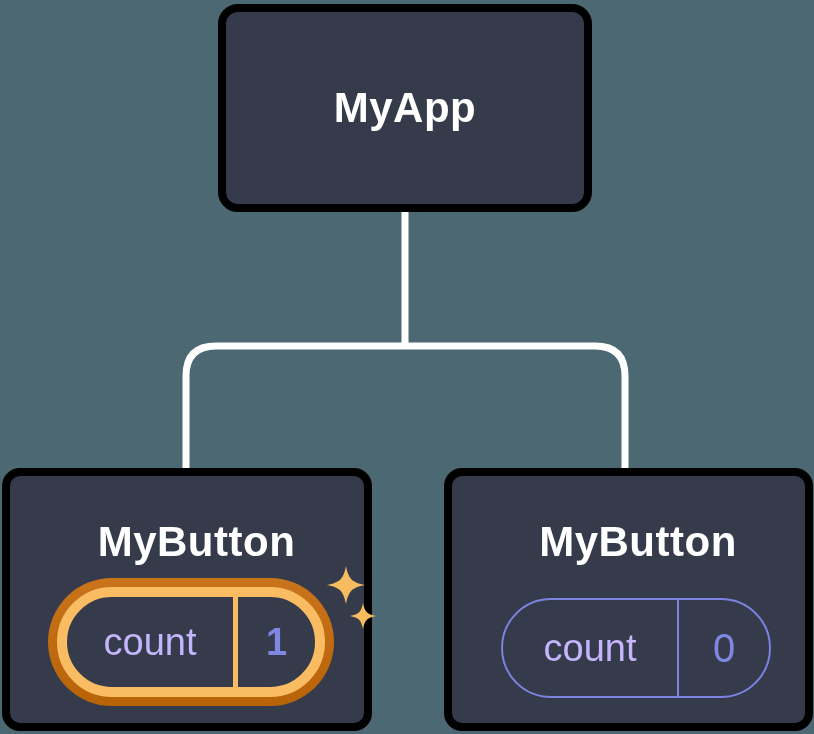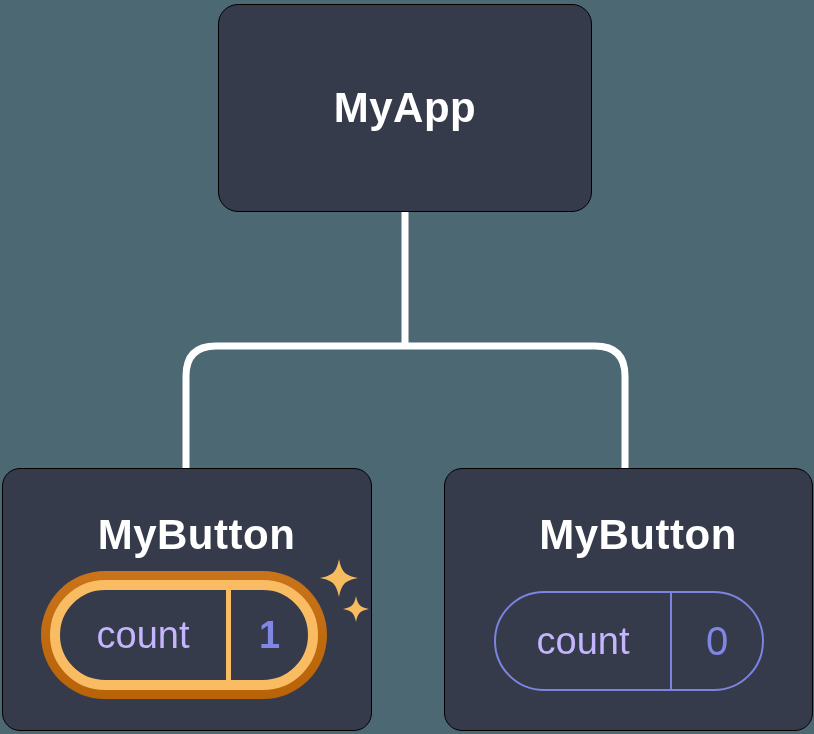--- a/index.html
+++ b/index.html
@@ -19,21 +19,21 @@
   }
   .conn {
     fill: none;
     stroke: #ffffff;
     stroke-width: 7;
   }
   .node {
     position: absolute;
     box-sizing: border-box;
     background: #353b4b;
-    border: 1px solid #000000;
+    border: 8px solid #000000;
   }
   .node-root {
     left: 218px; top: 4px;
     width: 374px; height: 208px;
     border-radius: 20px;
     display: flex;
     align-items: center;
     justify-content: center;
   }
   .node-child {

